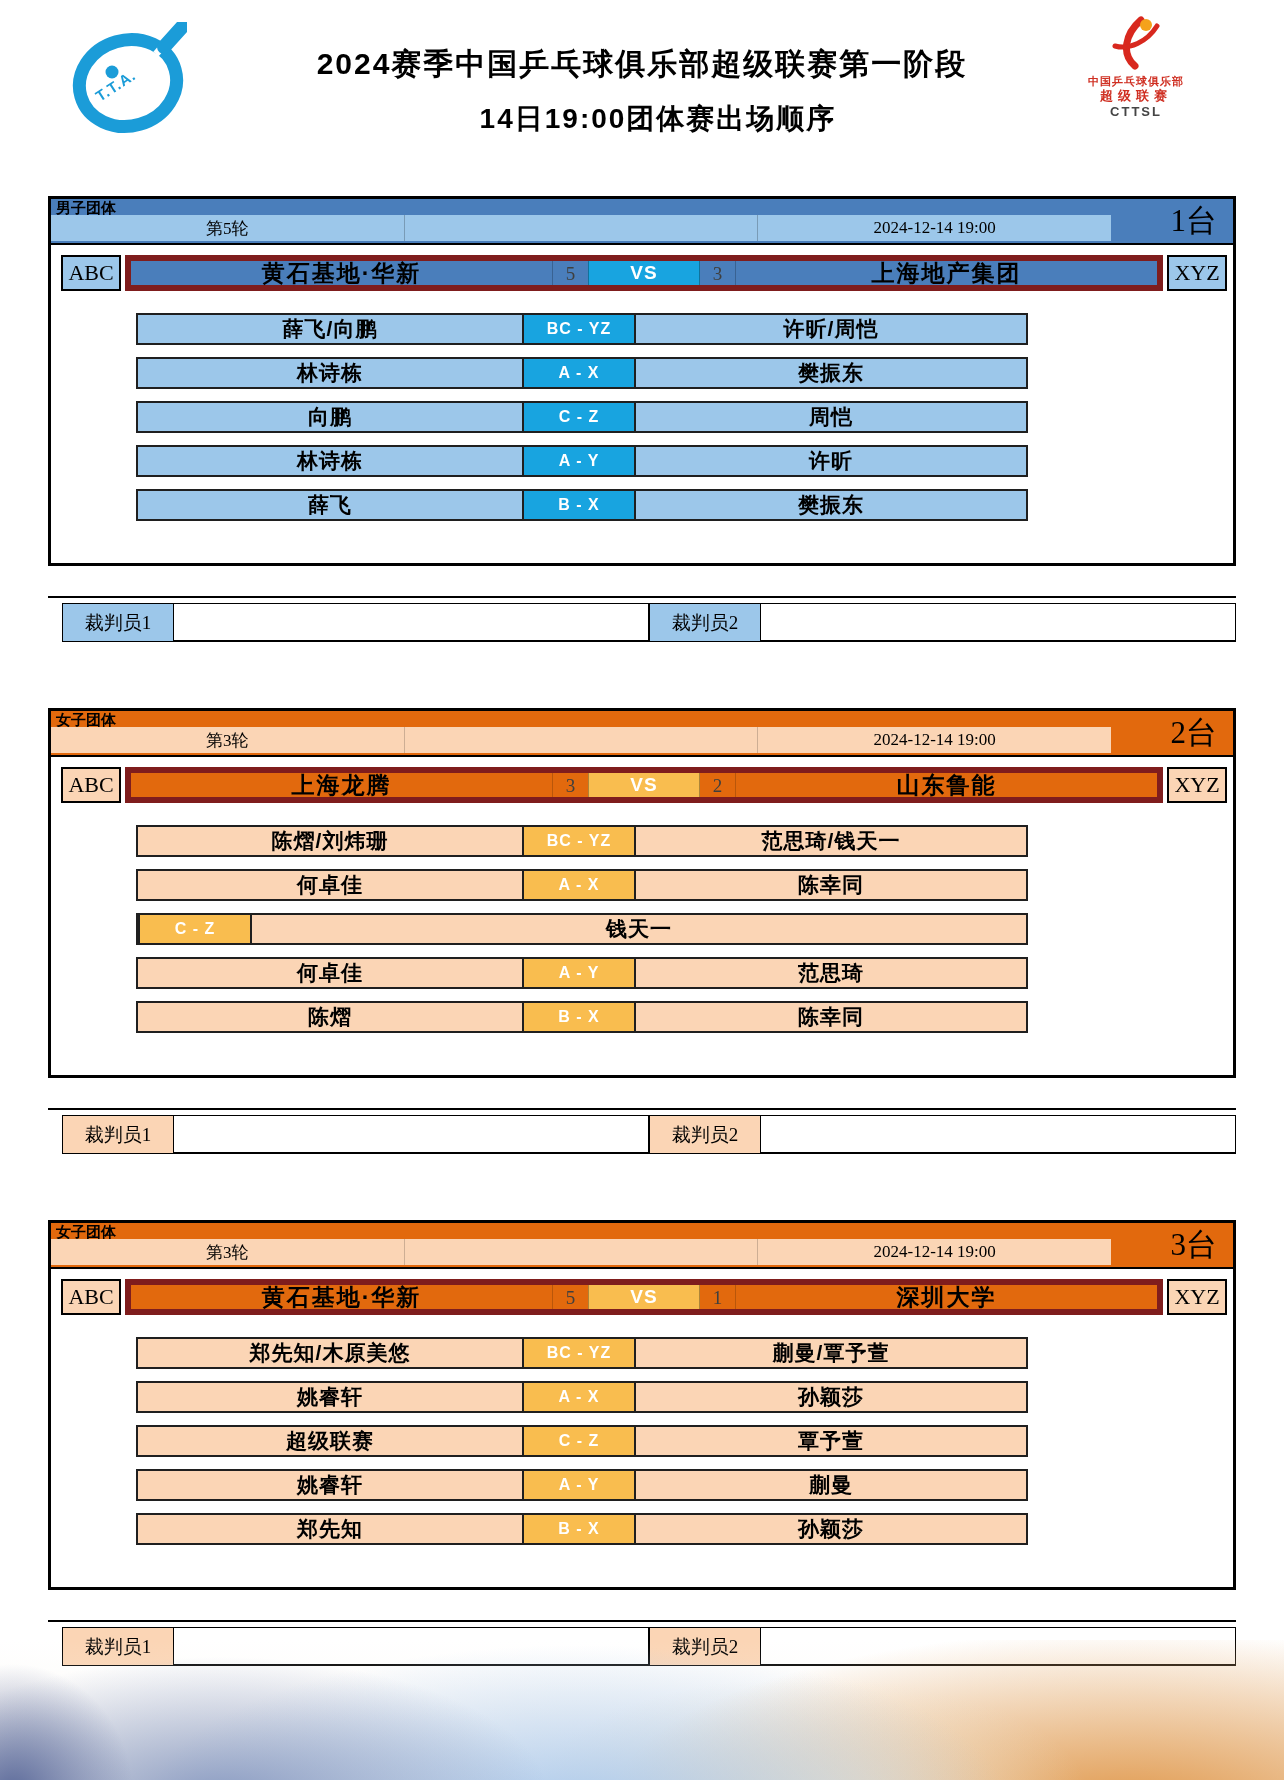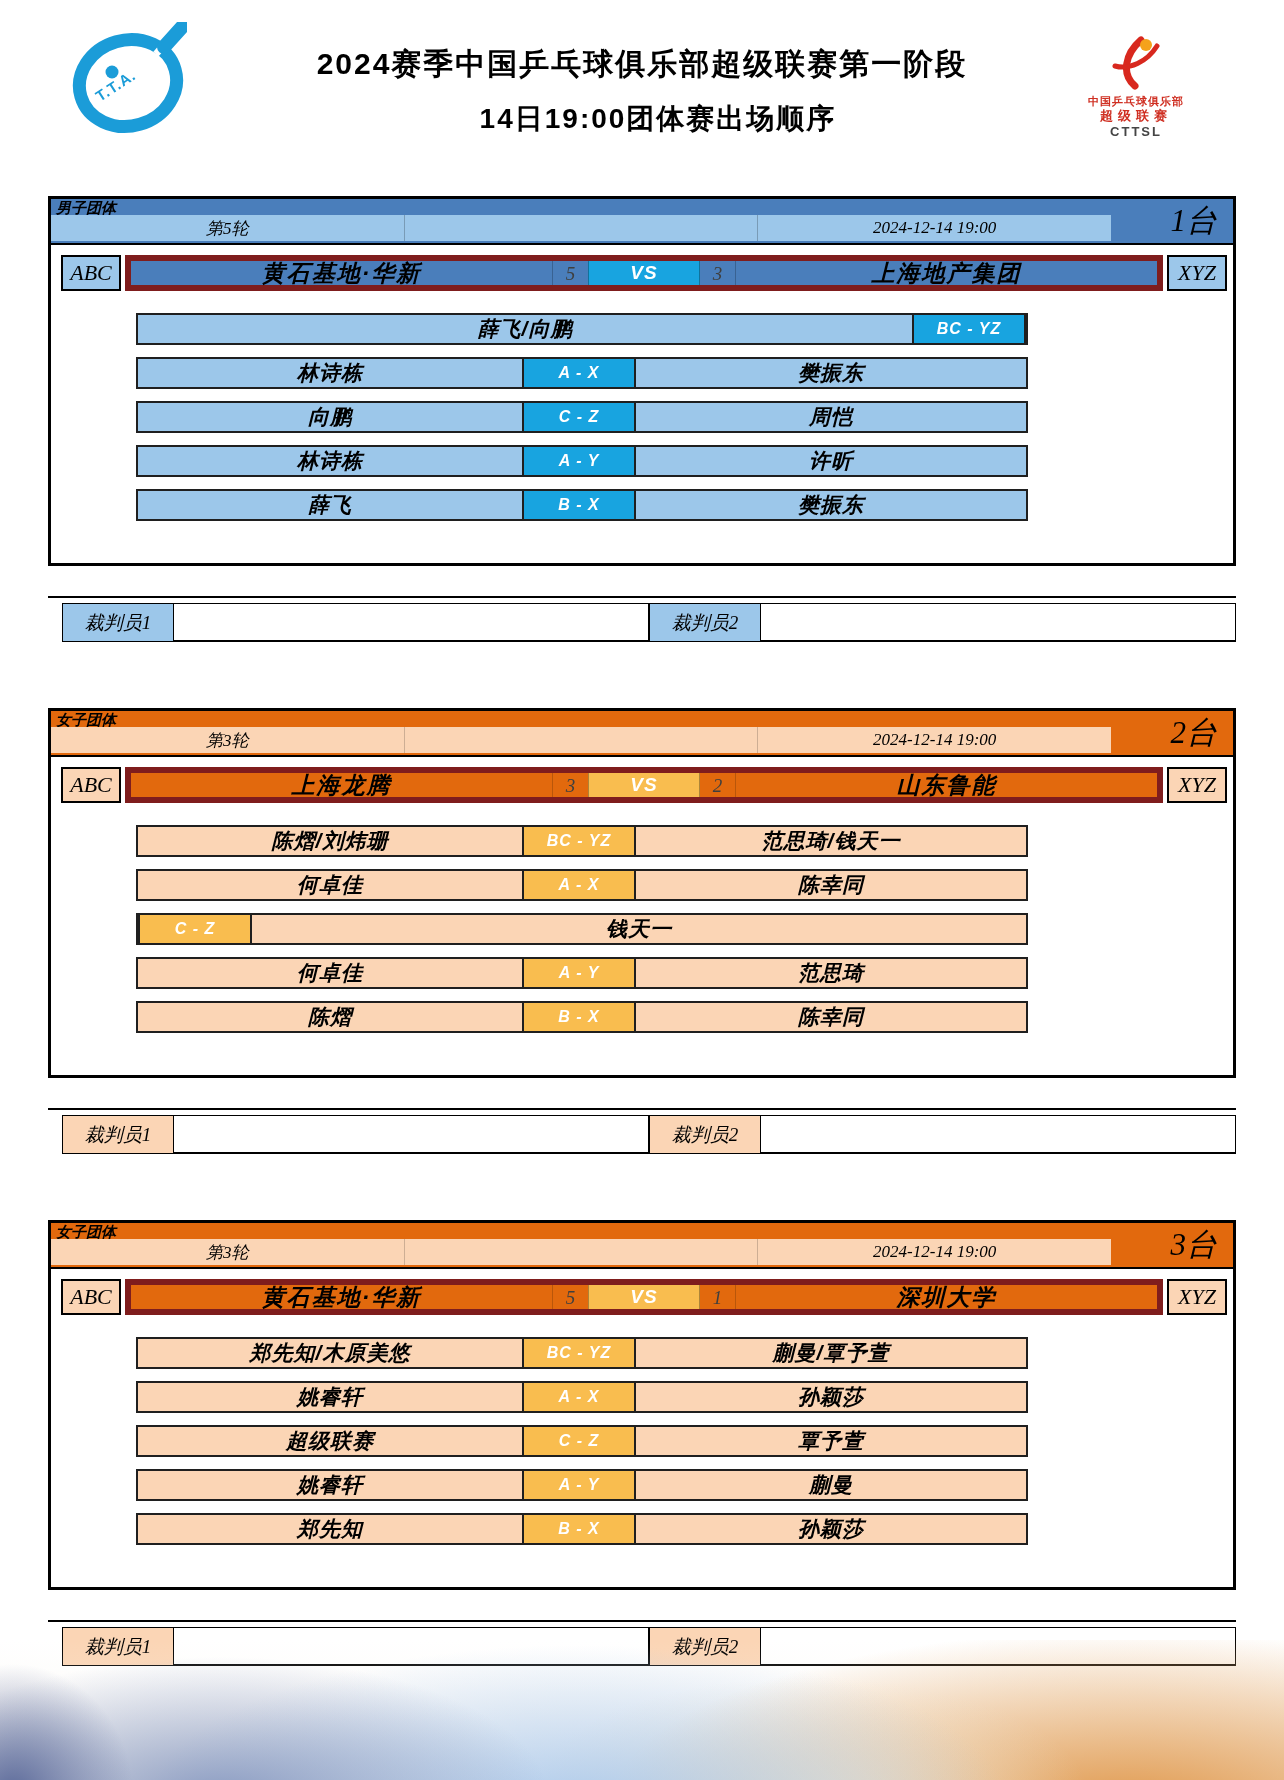--- a/index.html
+++ b/index.html
@@ -15,27 +15,27 @@
   .page-header { position: relative; height: 180px; }
   .title-line1 {
     position: absolute; top: 44px; left: 0; width: 100%;
     text-align: center; font-size: 30px; font-weight: bold; letter-spacing: 2px;
   }
   .title-line2 {
     position: absolute; top: 100px; left: 16px; width: 100%;
     text-align: center; font-size: 28px; font-weight: bold; letter-spacing: 2px;
   }
   .logo-left { position: absolute; left: 72px; top: 22px; width: 115px; height: 115px; }
-  .logo-right { position: absolute; right: 88px; top: 32px; width: 120px; text-align: center; }
+  .logo-right { position: absolute; right: 88px; top: 12px; width: 120px; text-align: center; }
   .logo-right .l1 { font-size: 11px; font-weight: bold; color: #cf2e21; letter-spacing: 1px; line-height: 14px; }
   .logo-right .l2 { font-size: 13px; font-weight: bold; color: #cf2e21; letter-spacing: 5px; line-height: 16px; }
   .logo-right .l3 { font-size: 13px; font-weight: bold; color: #454545; letter-spacing: 2px; line-height: 16px; }
 
   
-  .content { padding: 16px 48px; position: relative; font-style: italic; }
+  .content { padding: 16px 48px; position: relative; }
   .match-section { width: 1188px; margin-bottom: 66px; }
   .theme-blue   { --dark: var(--blue-dark);   --light: var(--blue-light);   --accent: var(--blue-accent);   --div: rgba(0,0,0,0.22); }
   .theme-orange { --dark: var(--orange-dark); --light: var(--orange-light); --accent: var(--orange-accent); --div: rgba(0,0,0,0.18); }
 
   .match-card { border: 3px solid #000; height: 370px; background: #fff; }
 
   .band-header { height: 46px; background: var(--dark); position: relative; border-bottom: 2px solid #000; }
   .cat-label { position: absolute; top: 0px; left: 5px; font-size: 15px; font-weight: bold; }
   .sub-strip { position: absolute; left: 0; bottom: 2px; width: 1060px; height: 26px; background: var(--light); display: flex; }
   .sub-cell { flex: 1; display: flex; align-items: center; justify-content: center;
@@ -135,20 +135,21 @@
           <div class="score right">3</div>
           <div class="team-name">上海地产集团</div>
         </div>
         <div class="code-cell">XYZ</div>
       </div>
 
       <div class="rows">
         <div class="player-row">
           <div class="p-name p-left">薛飞/向鹏</div>
           <div class="p-badge">BC - YZ</div>
+          <div class="p-name p-right">许昕/周恺</div>
         </div>
 
         <div class="player-row">
           <div class="p-name p-left">林诗栋</div>
           <div class="p-badge">A - X</div>
           <div class="p-name p-right">樊振东</div>
         </div>
 
         <div class="player-row">
           <div class="p-name p-left">向鹏</div>

